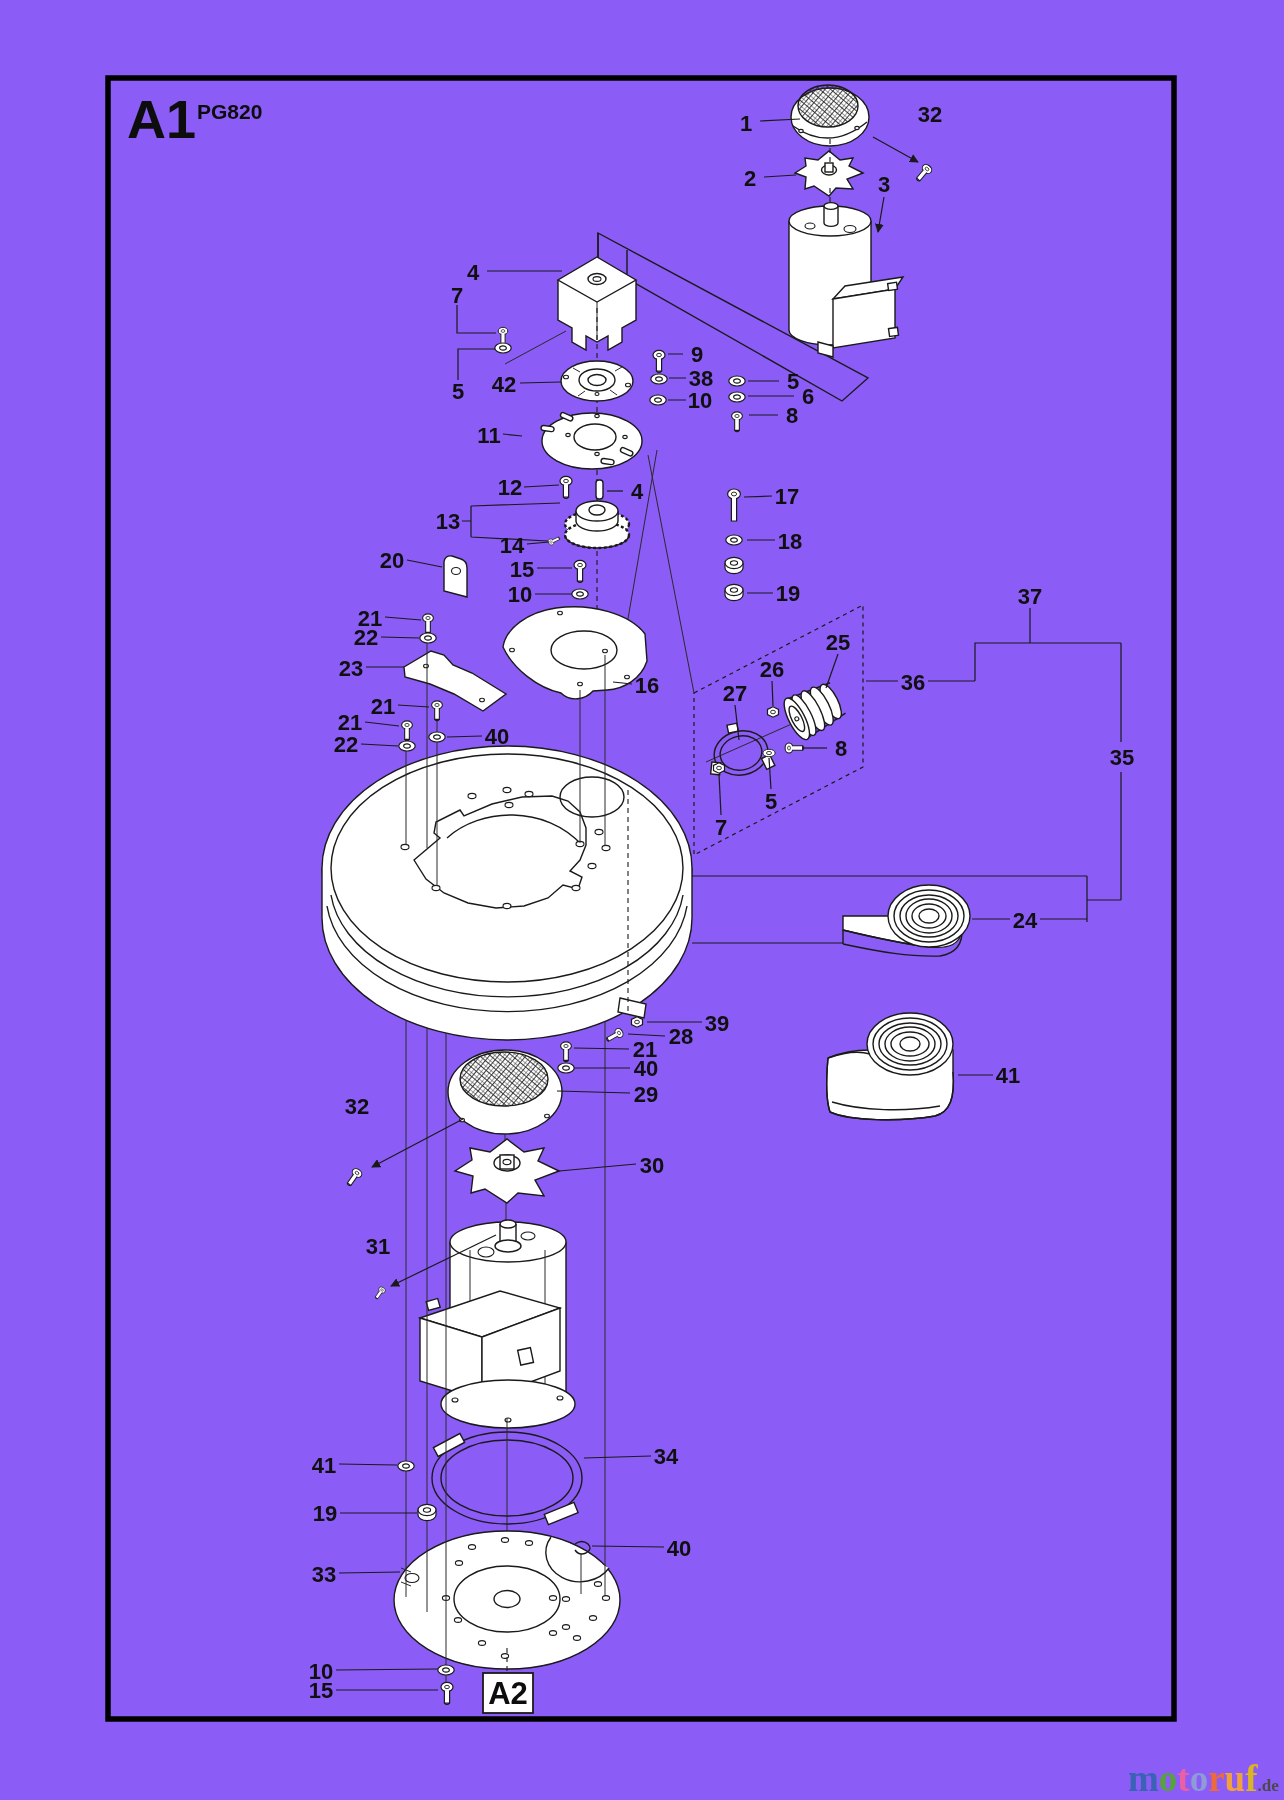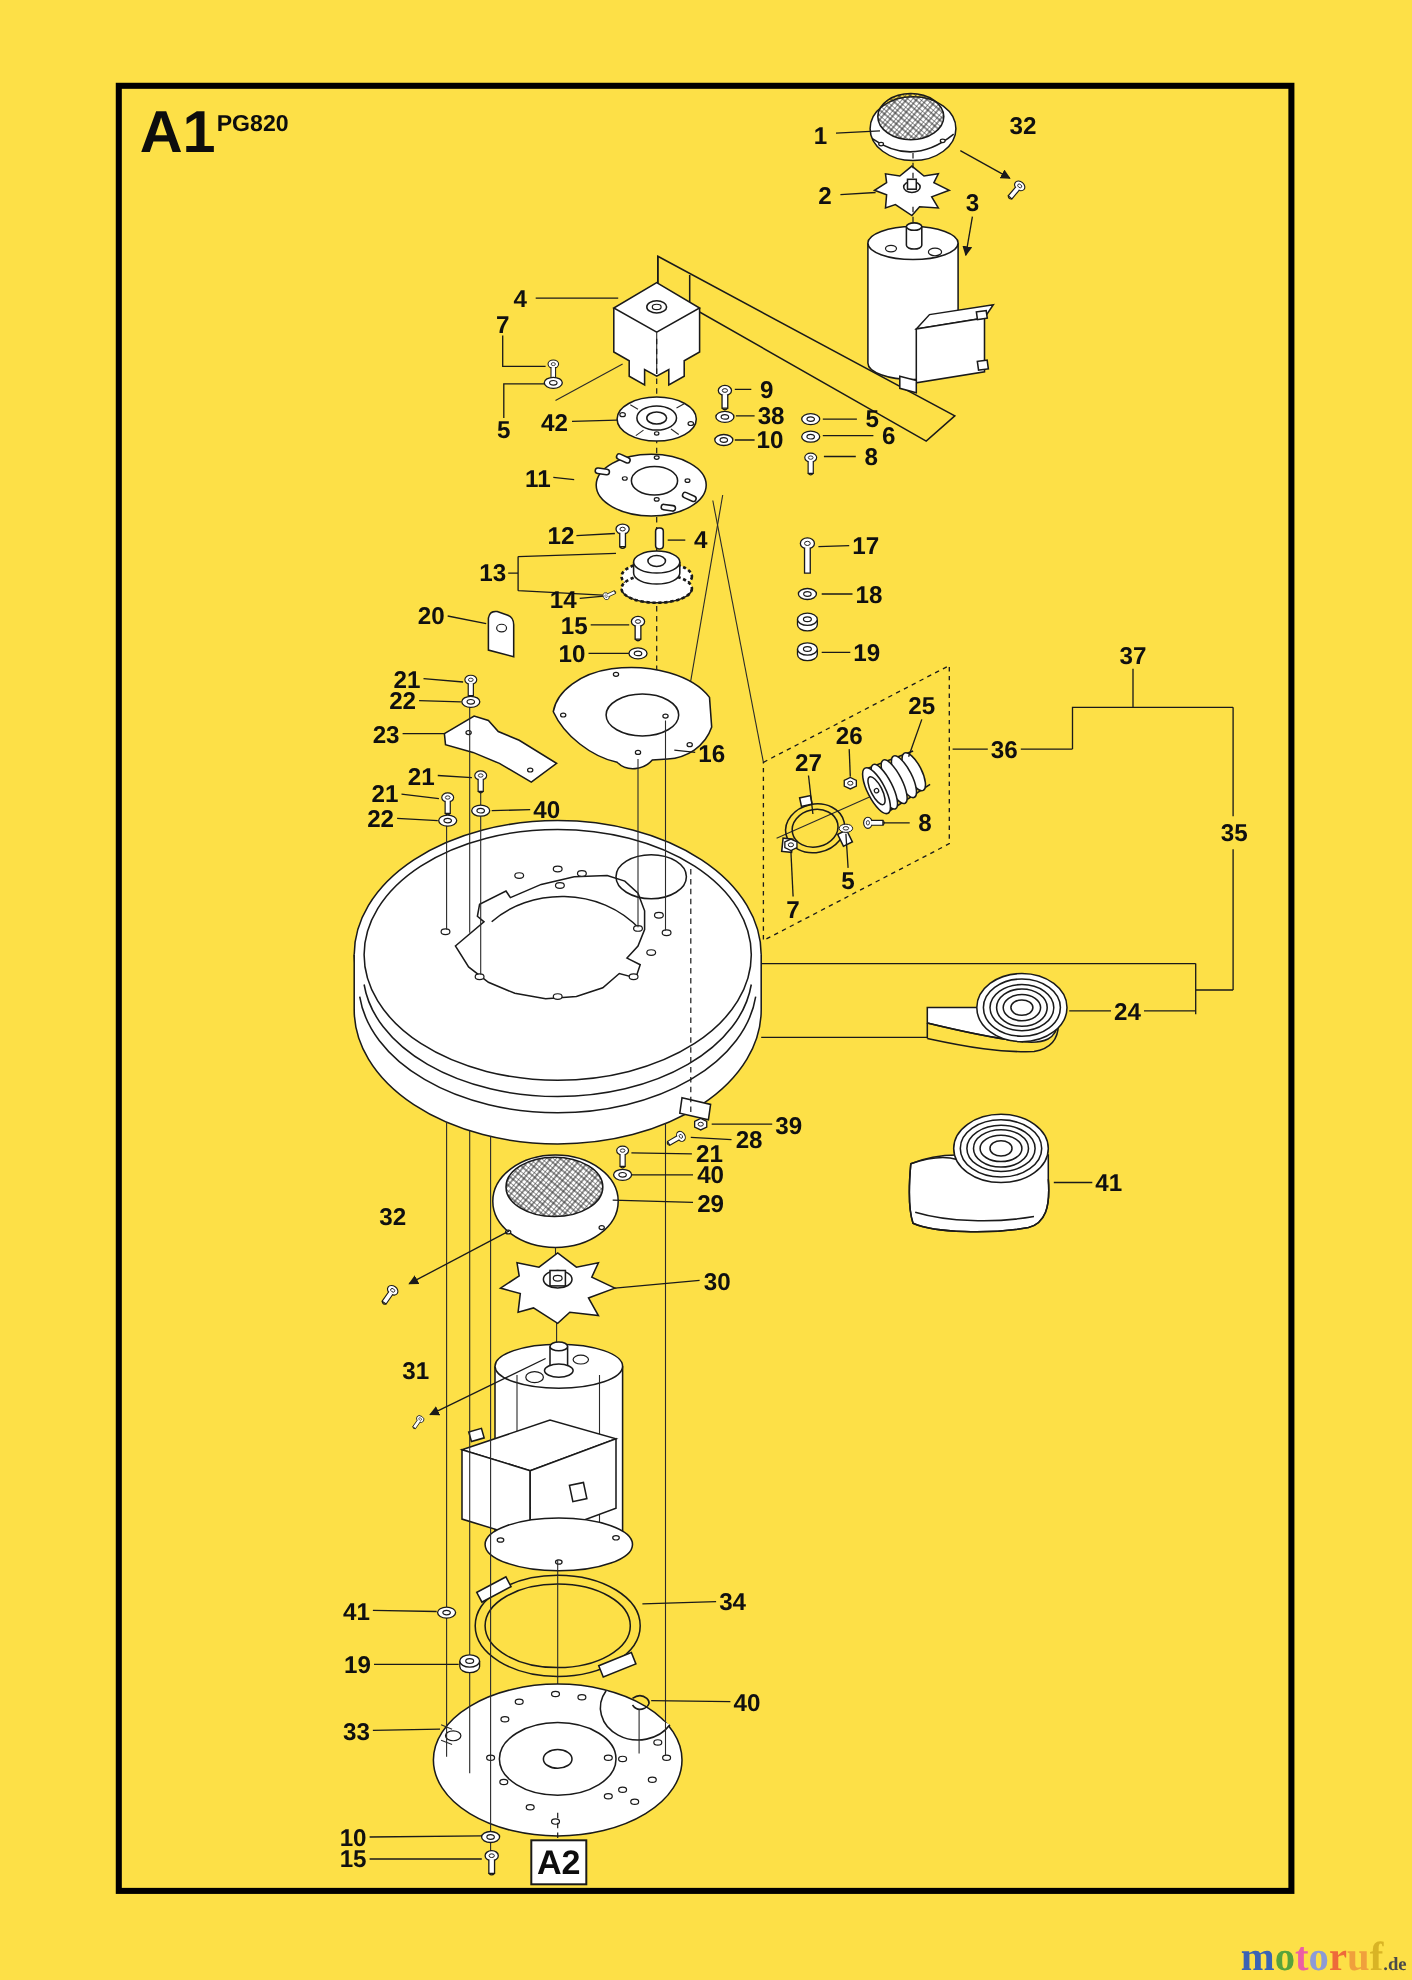--- a/index.html
+++ b/index.html
@@ -1,16 +1,16 @@
 <!DOCTYPE html>
 <html><head>
 <meta charset="utf-8">
 <style>
   html,body{margin:0;padding:0;background:#fff;}
-  .stage{position:relative;width:1284px;height:1800px;background:#fde047;font-family:"Liberation Sans",sans-serif;}
+  .stage{position:relative;width:1284px;height:1800px;background:#8b5cf6;font-family:"Liberation Sans",sans-serif;}
   svg{display:block;}
   .ln{stroke:#1a1a1a;stroke-width:1.2;fill:none;}
   .thin{stroke:#2a2a2a;stroke-width:1;fill:none;}
   .part{stroke:#1a1a1a;stroke-width:1.4;fill:#fff;}
   .partn{stroke:#1a1a1a;stroke-width:1.4;fill:none;}
   .dash{stroke:#1a1a1a;stroke-width:1.1;fill:none;stroke-dasharray:5 4;}
   .dashbox{stroke:#1a1a1a;stroke-width:1.2;fill:none;stroke-dasharray:4 4;}
   .dot{fill:#fff;stroke:#1a1a1a;stroke-width:1.1;}
   .teeth{stroke:#1a1a1a;stroke-width:2.4;fill:#fff;stroke-dasharray:3 2.4;}
   .callout{font:700 22px "Liberation Sans",sans-serif;fill:#101010;text-anchor:middle;dominant-baseline:central;}

